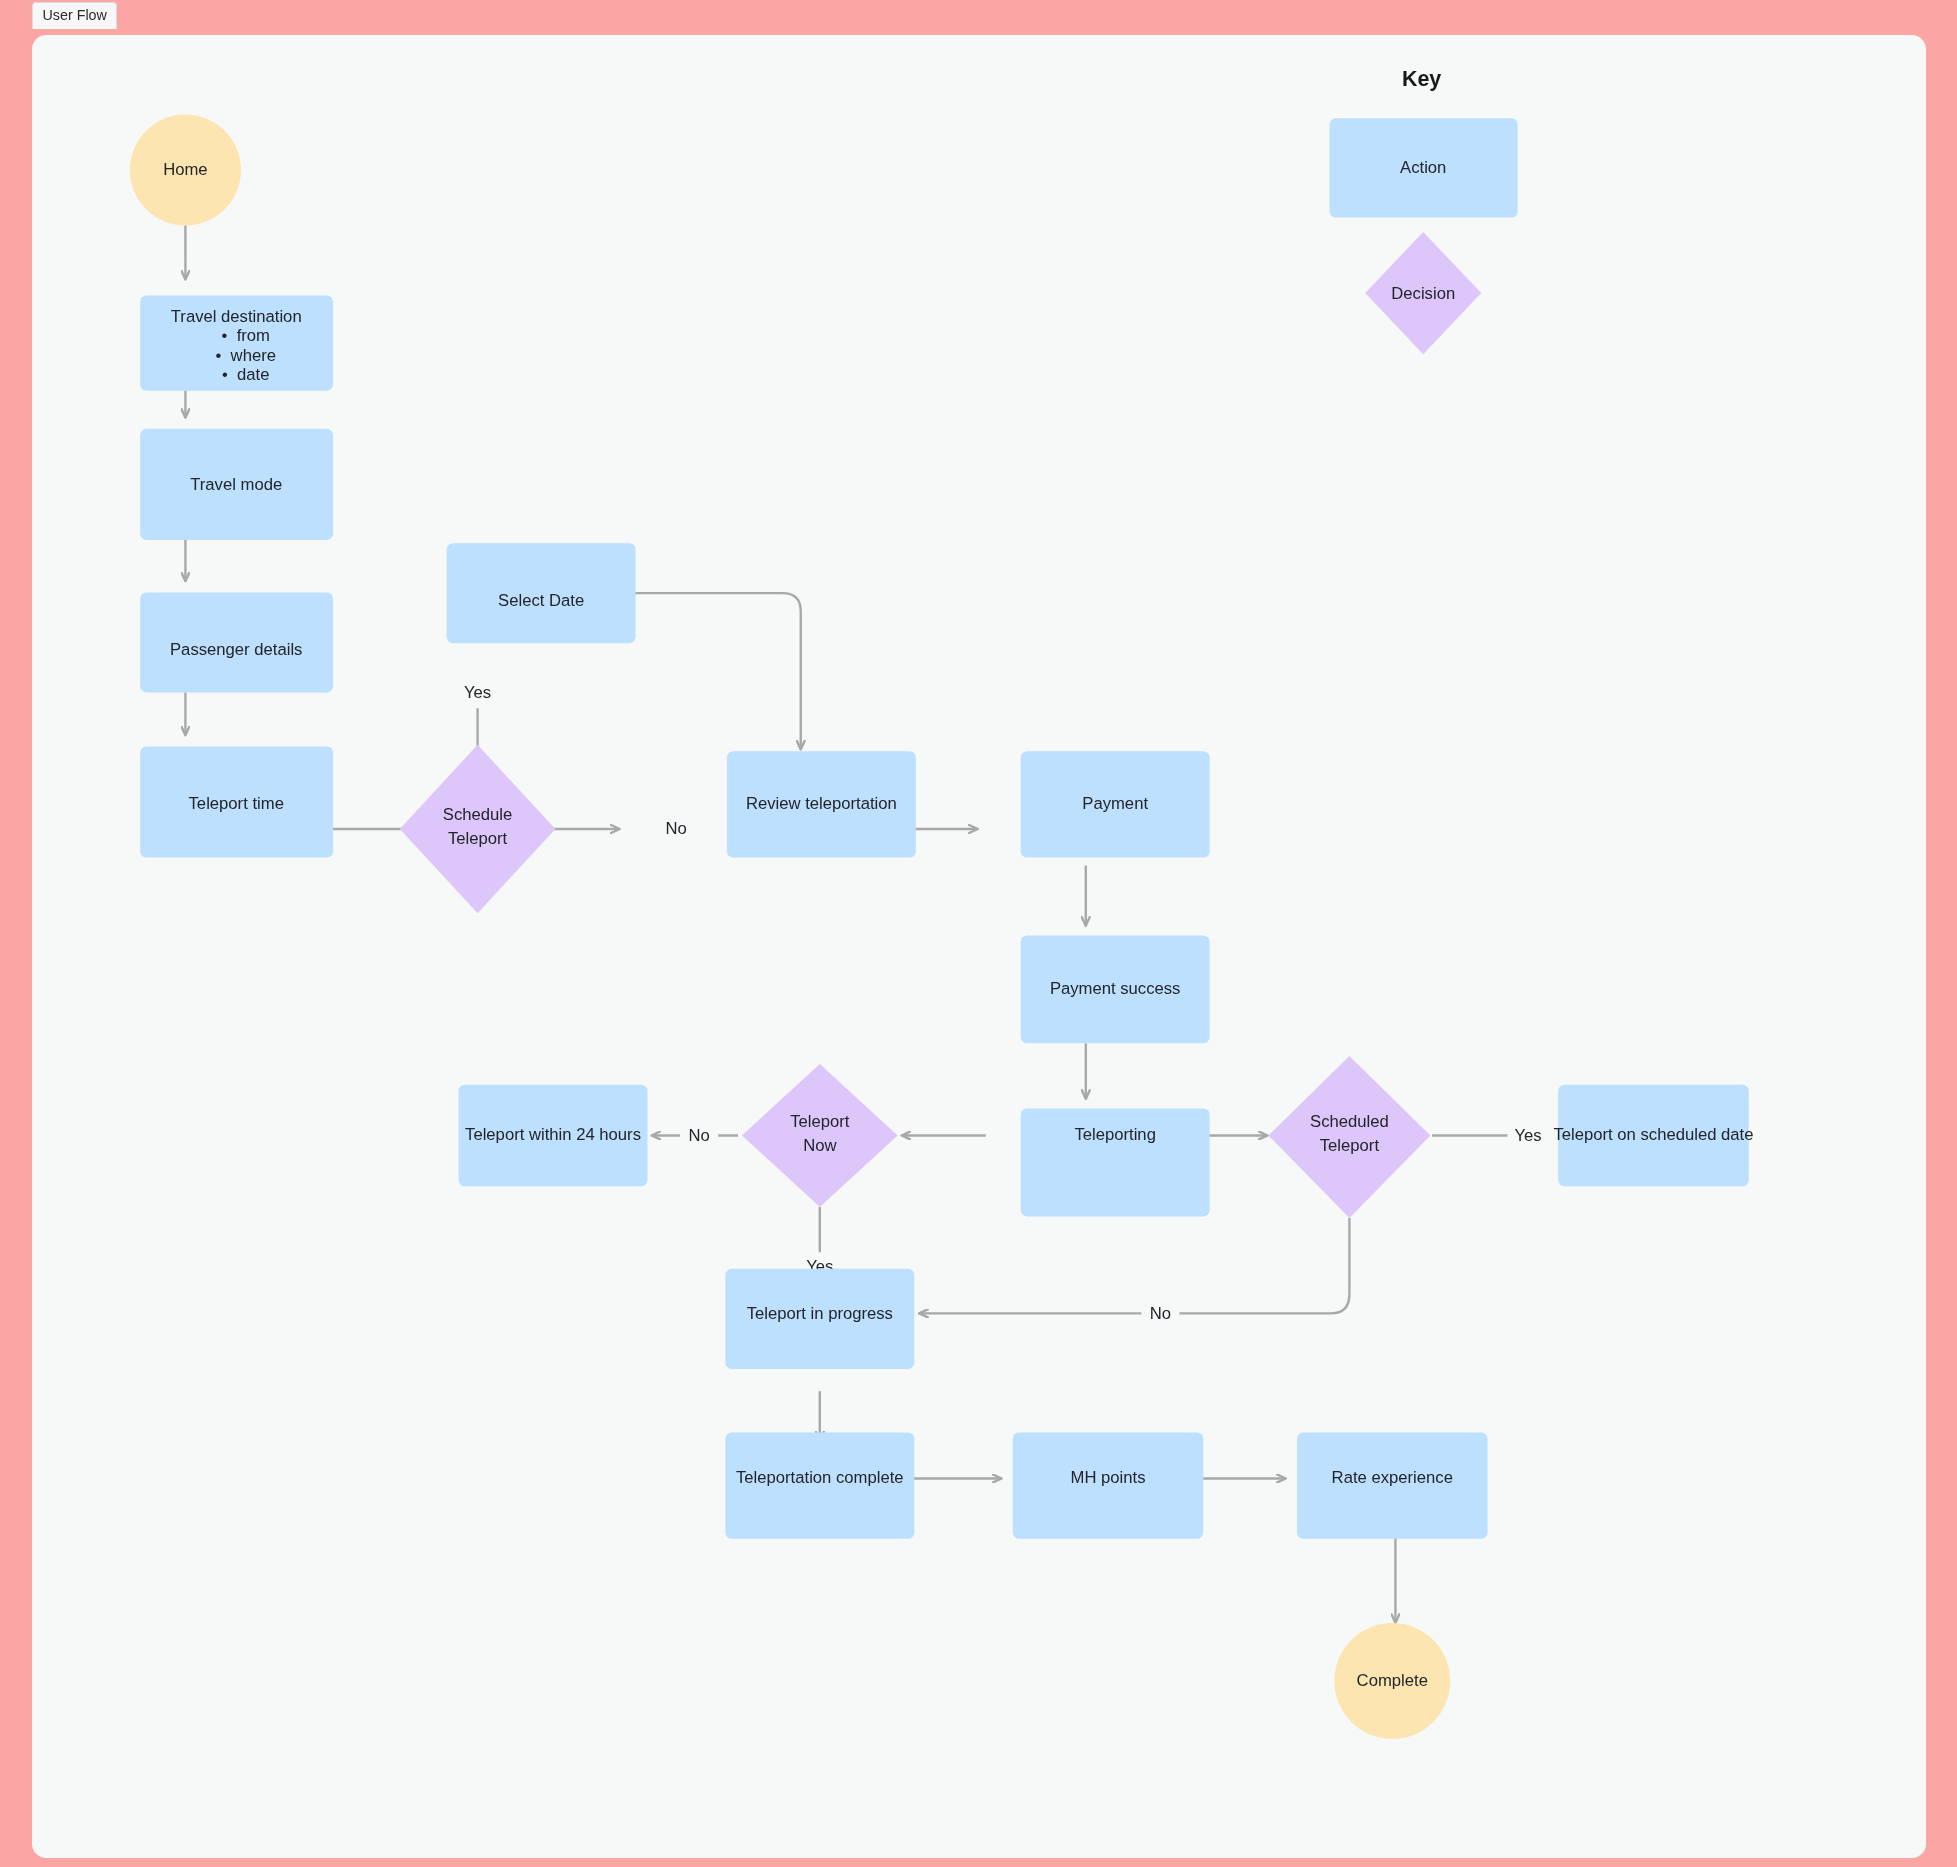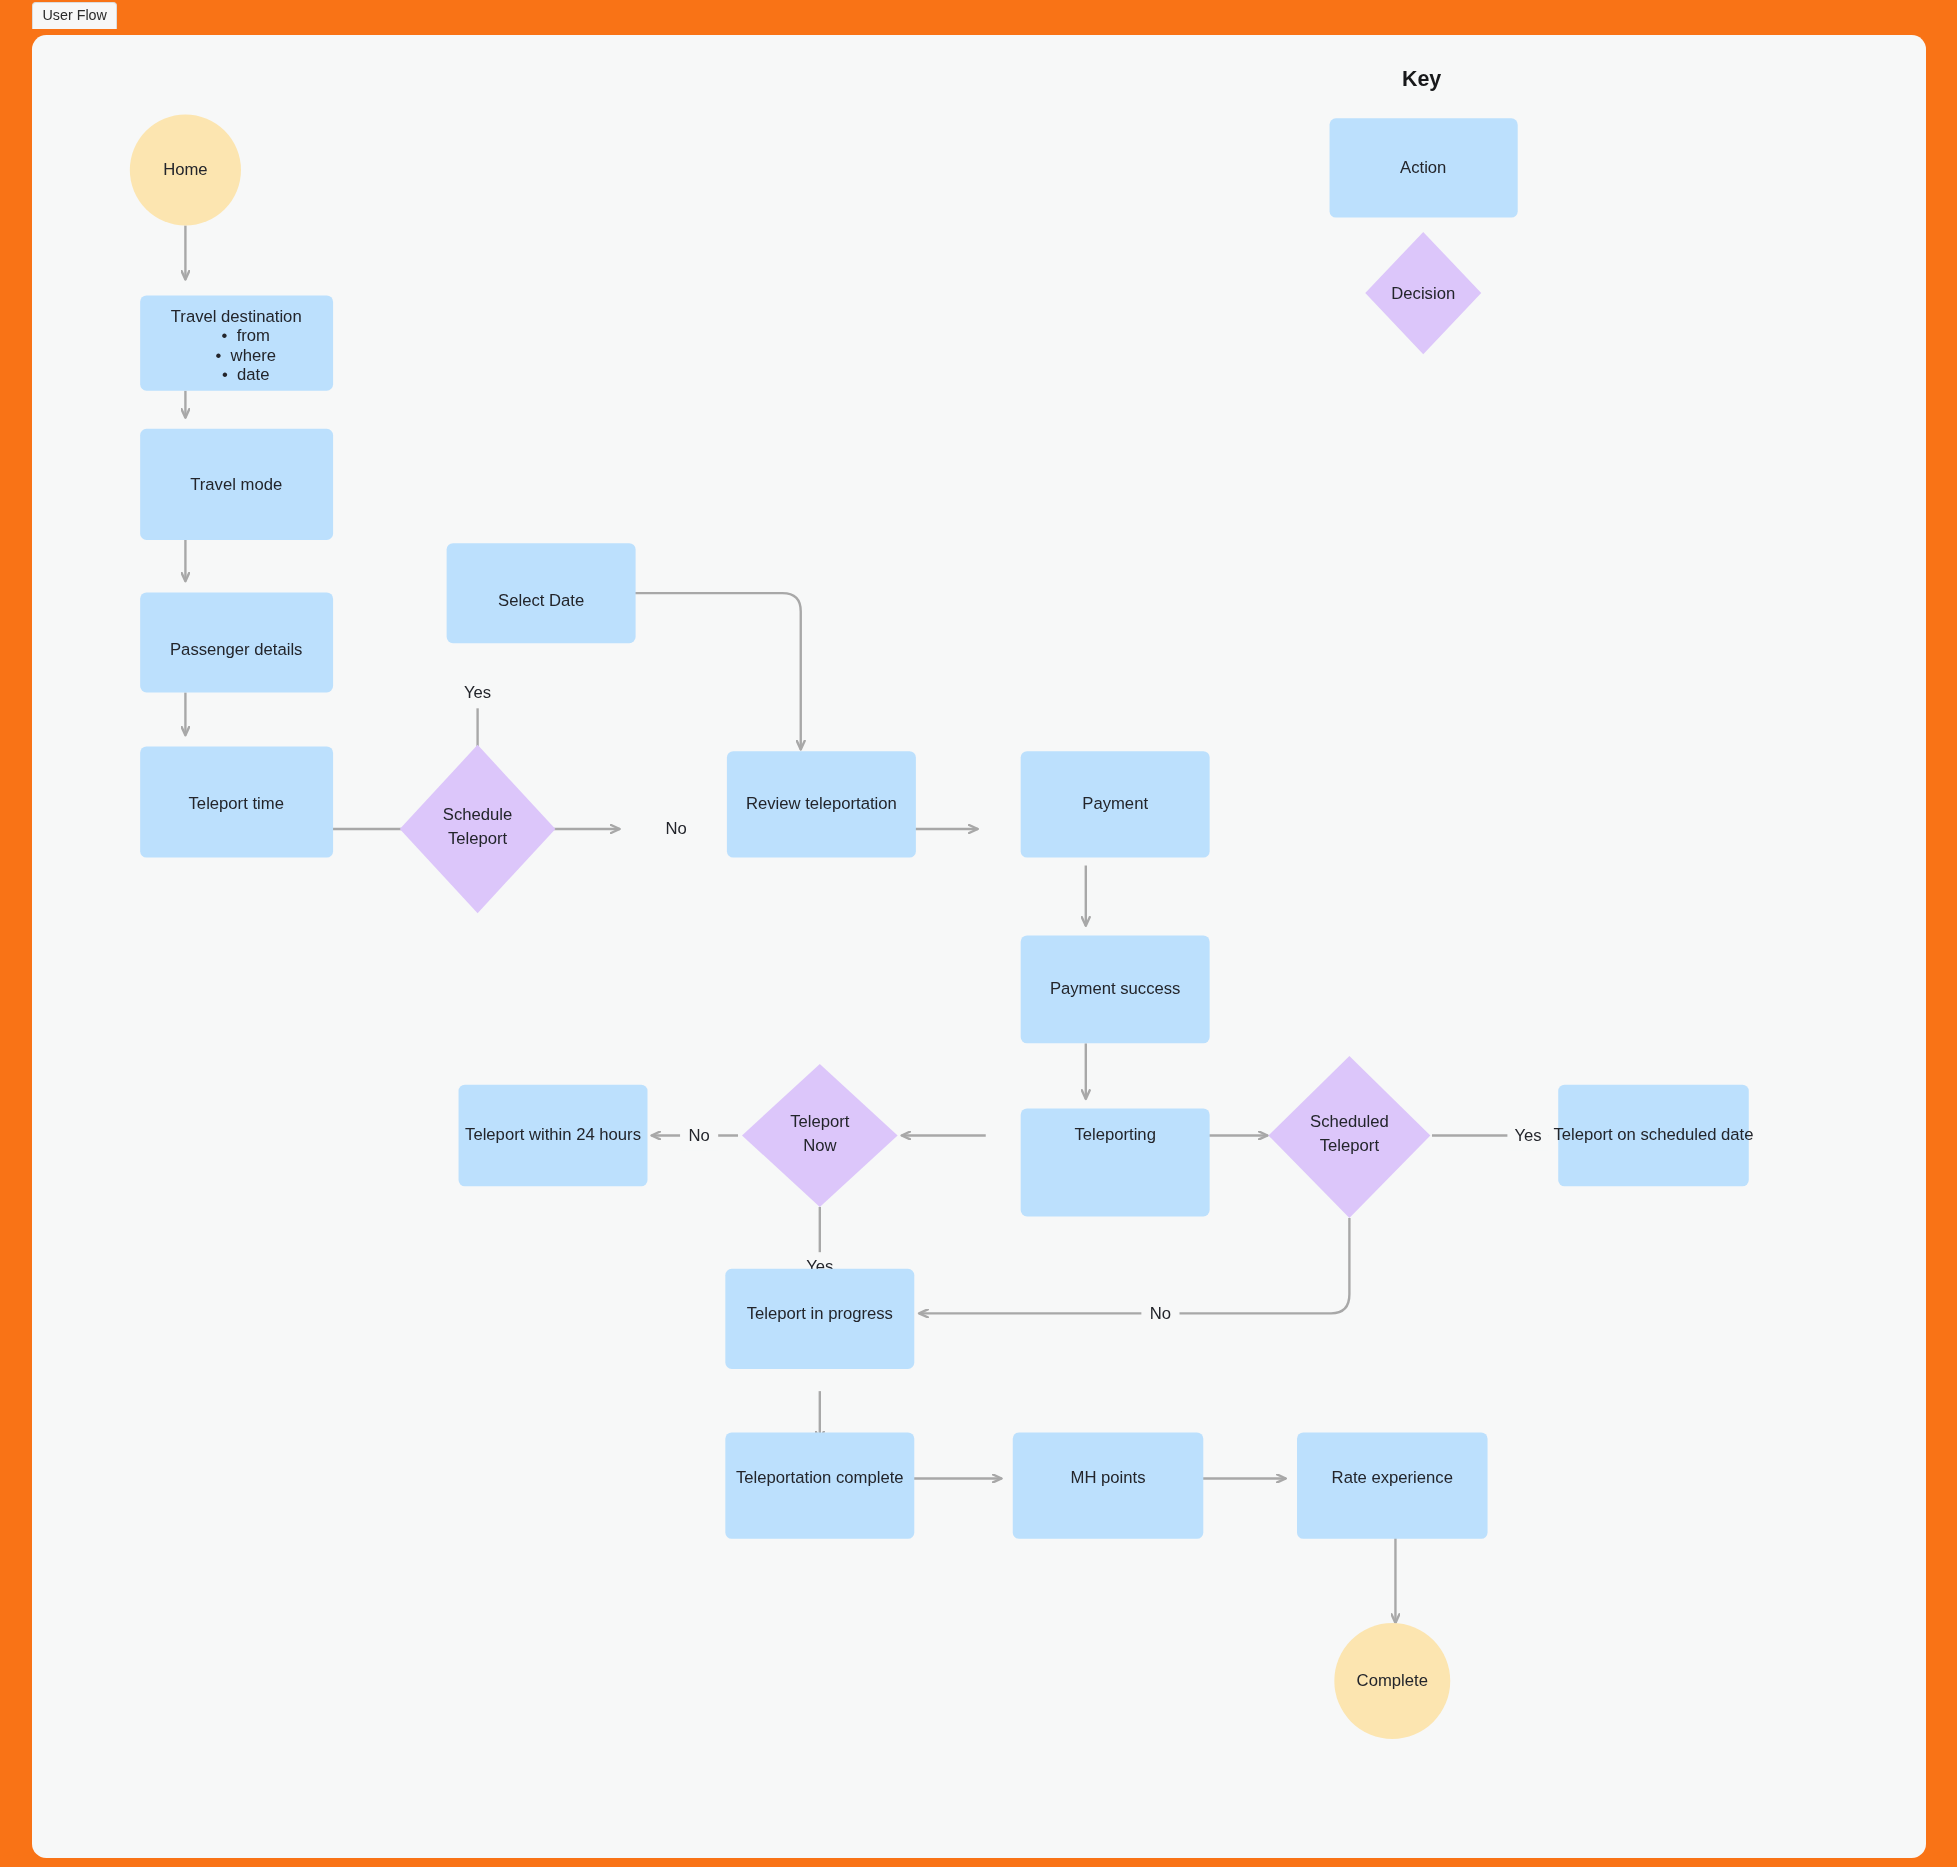--- a/index.html
+++ b/index.html
@@ -8,21 +8,21 @@
     background: #000000;
     width: 1957px;
     height: 1868px;
     overflow: hidden;
     font-family: "Liberation Sans", sans-serif;
   }
   #root {
     position: relative;
     width: 1957px;
     height: 1868px;
-    background: #f97316;
+    background: #fca5a5;
   }
   #tab-bar {
     position: absolute;
     left: 32px;
     top: 1.6px;
     height: 27px;
     display: flex;
     align-items: stretch;
   }
   .tab {

